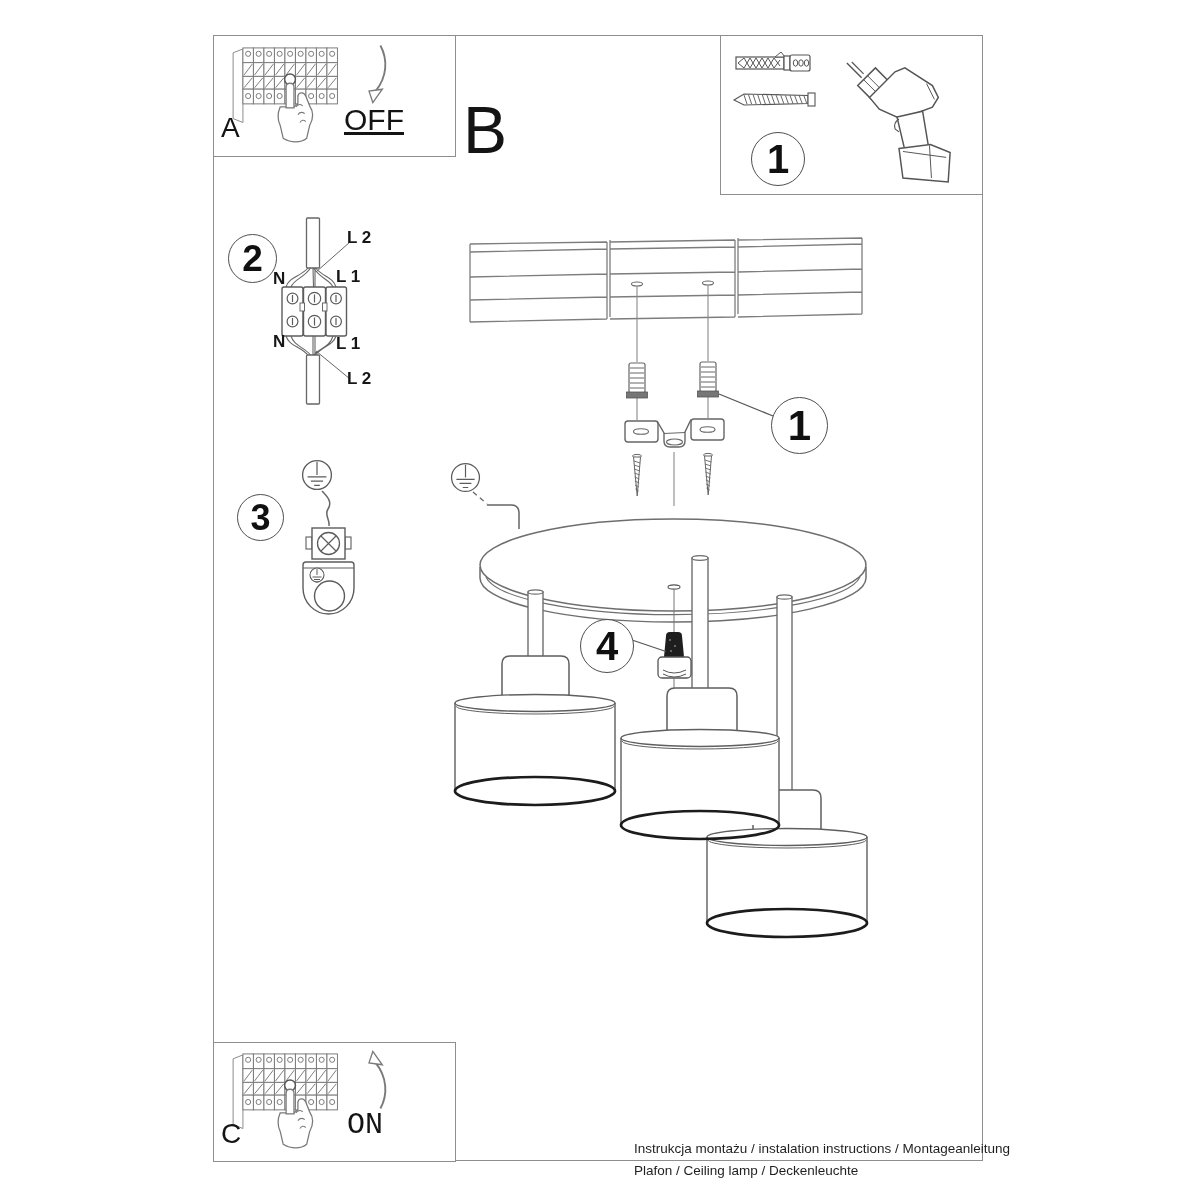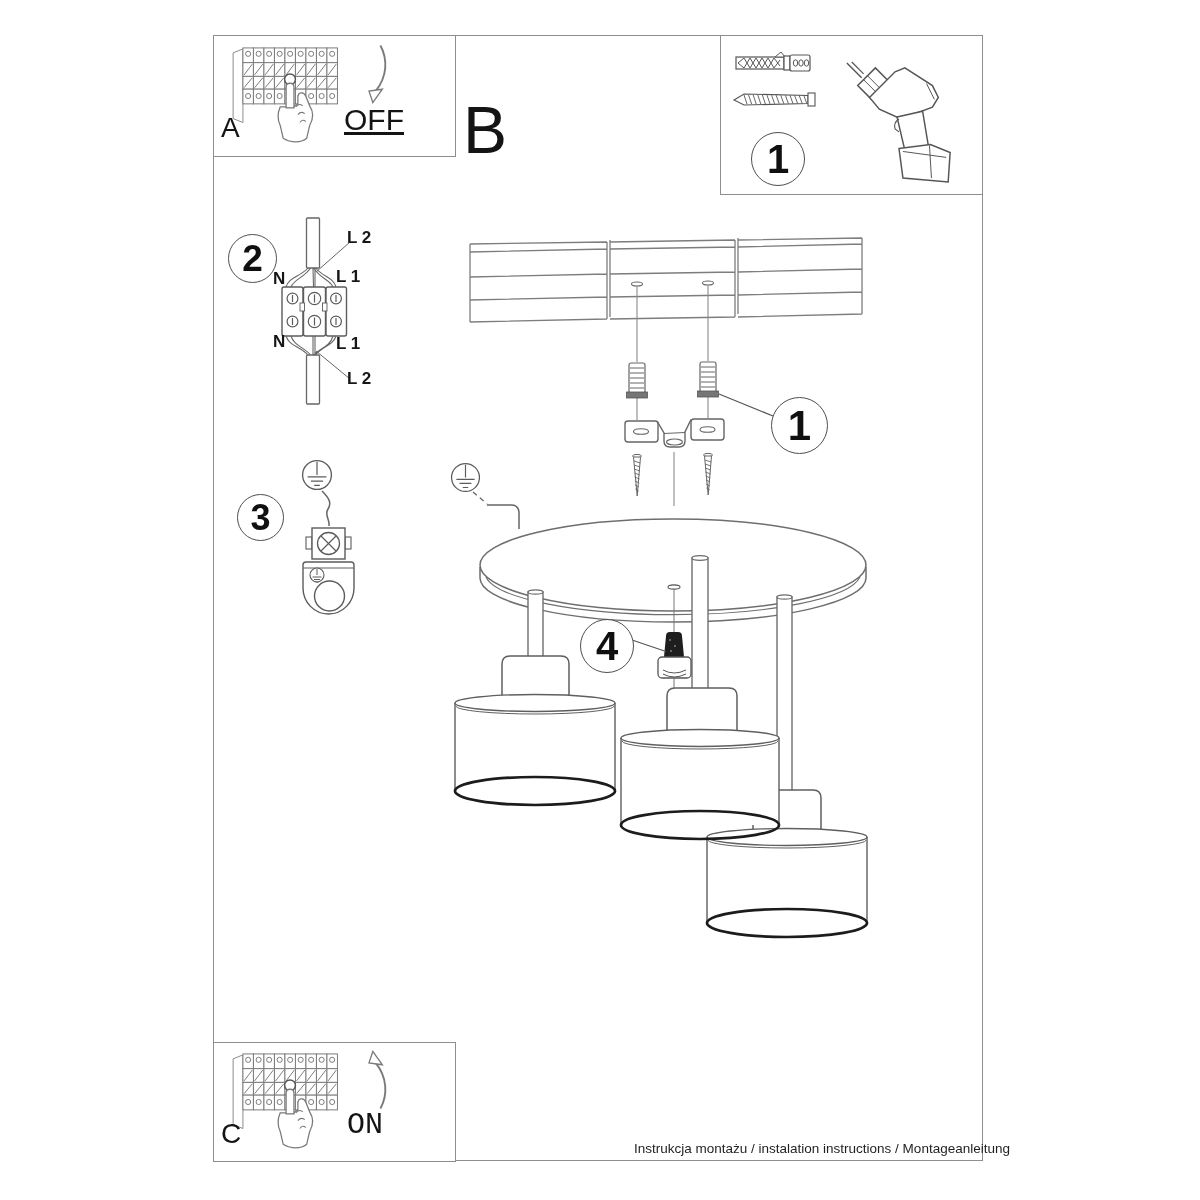--- a/index.html
+++ b/index.html
@@ -273,15 +273,16 @@
       <use href="#breaker"></use>
     </svg>
   <svg class="abs" style="left:349px;top:1048px;" width="40" height="64" viewBox="0 0 42 66">
       <use href="#arrow-up"></use>
     </svg>
   <div class="letter" style="left:347px;top:1110px;font-size:30px;font-family:Liberation Mono, monospace;">ON</div>
   <div class="letter" style="left:221px;top:1120px;font-size:28px;">C</div>
 
   <div class="abs" style="left:634px;top:1105px;margin-top:33px;">
     <div class="footer-line">Instrukcja montażu / instalation instructions / Montageanleitung</div>
+    <div class="footer-line">Plafon / Ceiling lamp / Deckenleuchte</div>
   </div>
 
 </div>
 
 </body></html>

